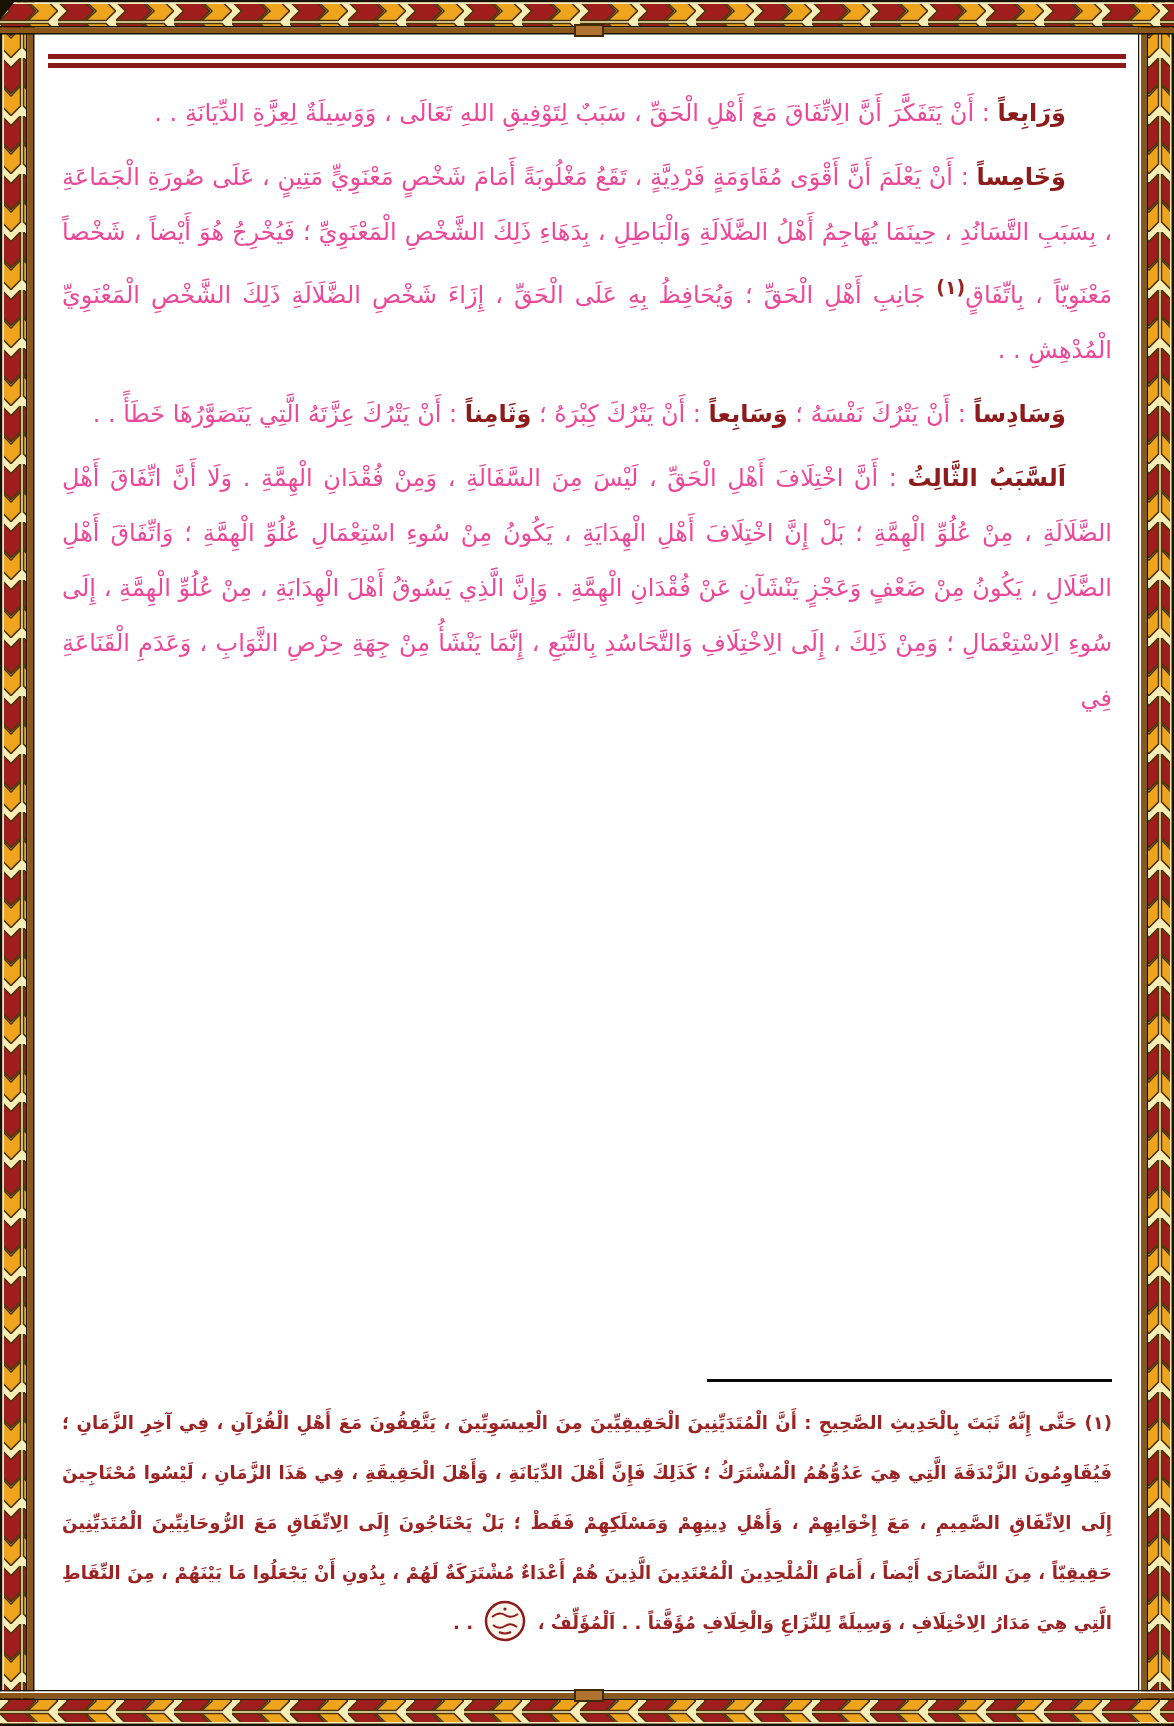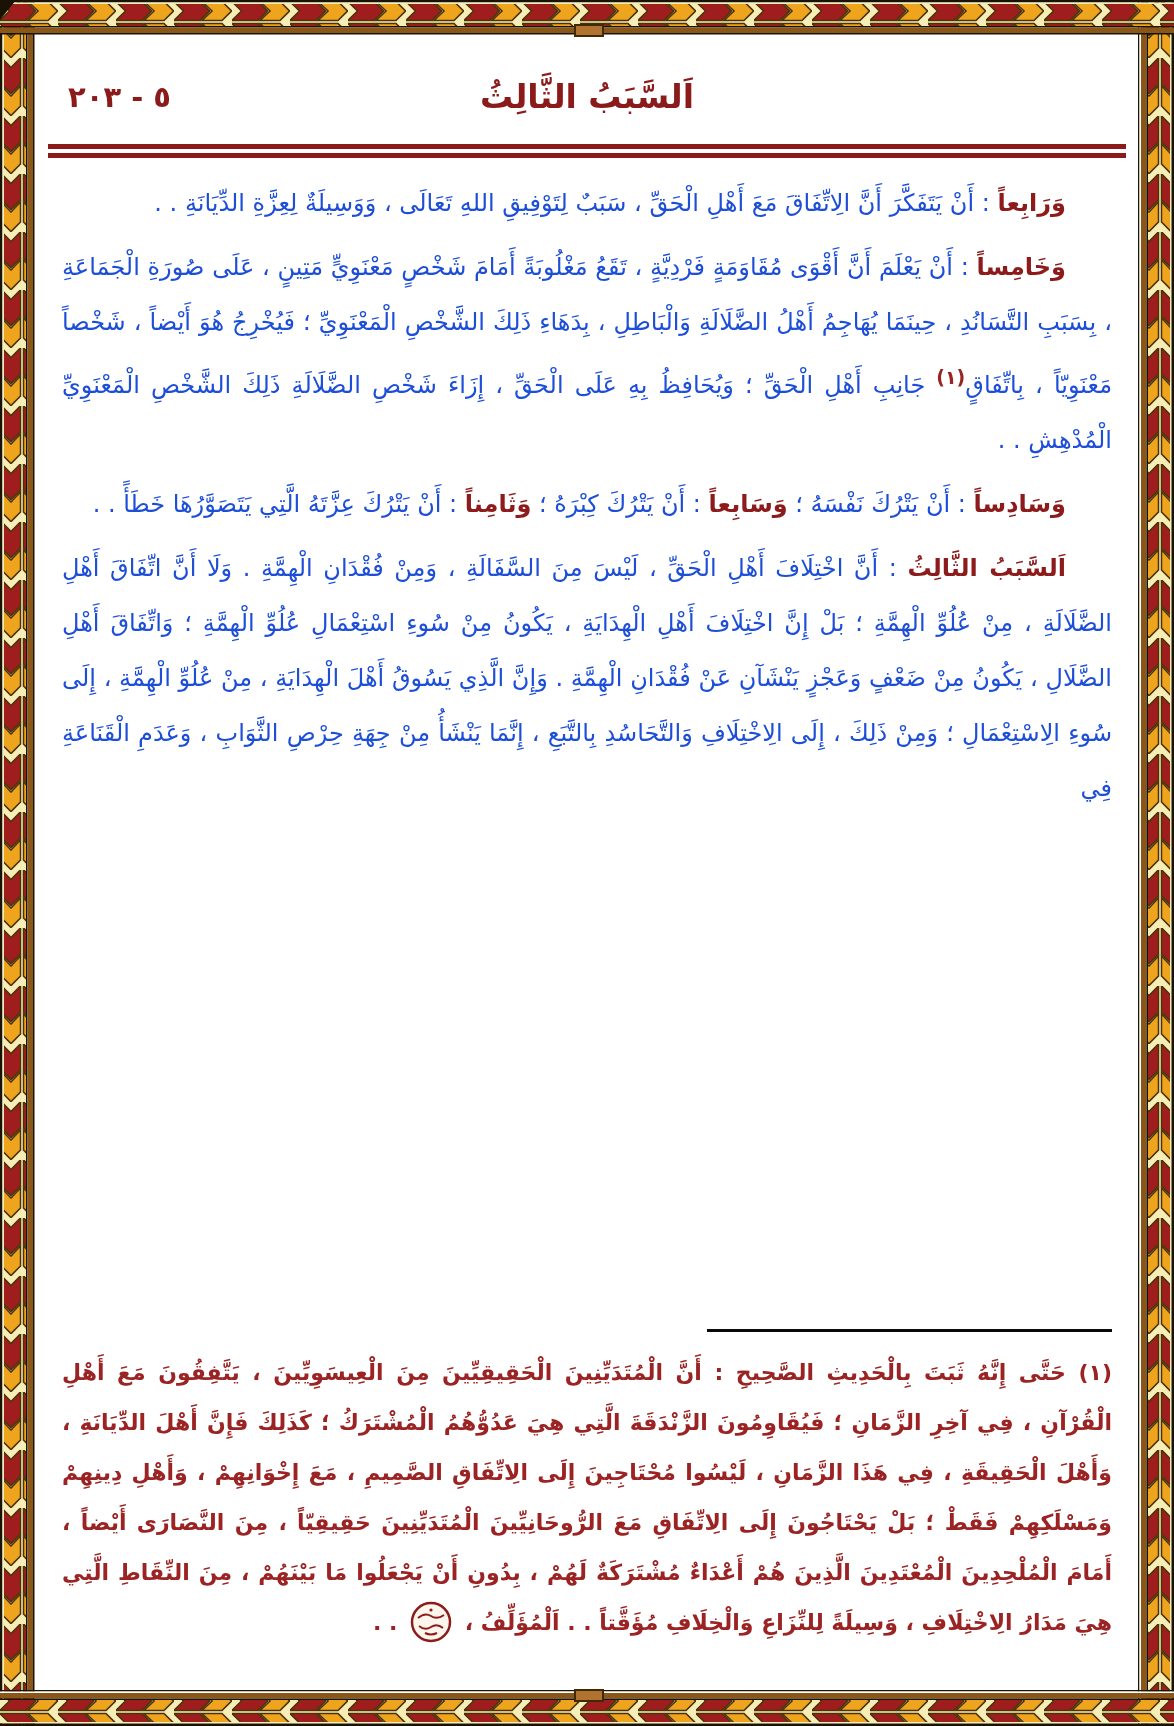--- a/index.html
+++ b/index.html
@@ -37,26 +37,26 @@
   .double-rule{
     height:4px;border-top:5px solid #8b1a1a;border-bottom:5px solid #8b1a1a;
     margin:8px -14px 0 -14px;
   }
   .body-text{margin-top:18px;font-size:24px;line-height:55px;color:#111111;}
   .para{margin:0 0 9px 0;text-align:justify;}
   .para.flush{text-indent:0;}
   .para.indent{text-indent:46px;}
   .red-strong{color:#8e1b1b;font-weight:bold;}
   .lead{color:#8e1b1b;font-weight:bold;}
-  .blk{color:#1d4ed8;}
+  .blk{color:#ec4899;}
   .fnref{color:#9c2323;font-weight:bold;font-size:19px;vertical-align:9px;}
   .footnote-block{margin-top:auto;padding-bottom:42px;}
   .fn-sep{width:405px;border-top:3px solid #0a0a0a;margin-bottom:16px;}
   .fn{
-    margin:0;text-align:justify;font-size:22px;line-height:50px;
+    margin:0;text-align:justify;font-size:18px;line-height:50px;
     color:#9c2323;font-weight:bold;
   }
   .seal{vertical-align:-14px;margin:0 4px;}
 </style>
 </head>
 <body>
 
 <div class="page">
 
   <svg class="border-strip strip-left" width="36" height="1726">
@@ -124,24 +124,20 @@
     <rect y="32" width="1174" height="1.5" fill="#f7edb7"></rect>
     <rect y="33.5" width="1174" height="2.5" fill="#1b1206"></rect>
   </svg>
 
   <div class="corner-nib"></div>
   <div class="connector connector-top"></div>
   <div class="connector connector-bottom"></div>
 
   <div class="content">
 
-    <div class="header">
-      <div class="pagenum">٥ - ٢٠٣</div>
-      <h1 class="title">اَلسَّبَبُ الثَّالِثُ</h1>
-    </div>
 
     <div class="double-rule"></div>
 
     <div class="body-text">
 
 
       <p class="para indent">
         <span class="lead">وَرَابِعاً</span><span class="blk"> : أَنْ يَتَفَكَّرَ أَنَّ الِاتِّفَاقَ مَعَ أَهْلِ الْحَقِّ ، سَبَبٌ لِتَوْفِيقِ اللهِ تَعَالَى ، وَوَسِيلَةٌ لِعِزَّةِ الدِّيَانَةِ . .</span>
       </p>
 

